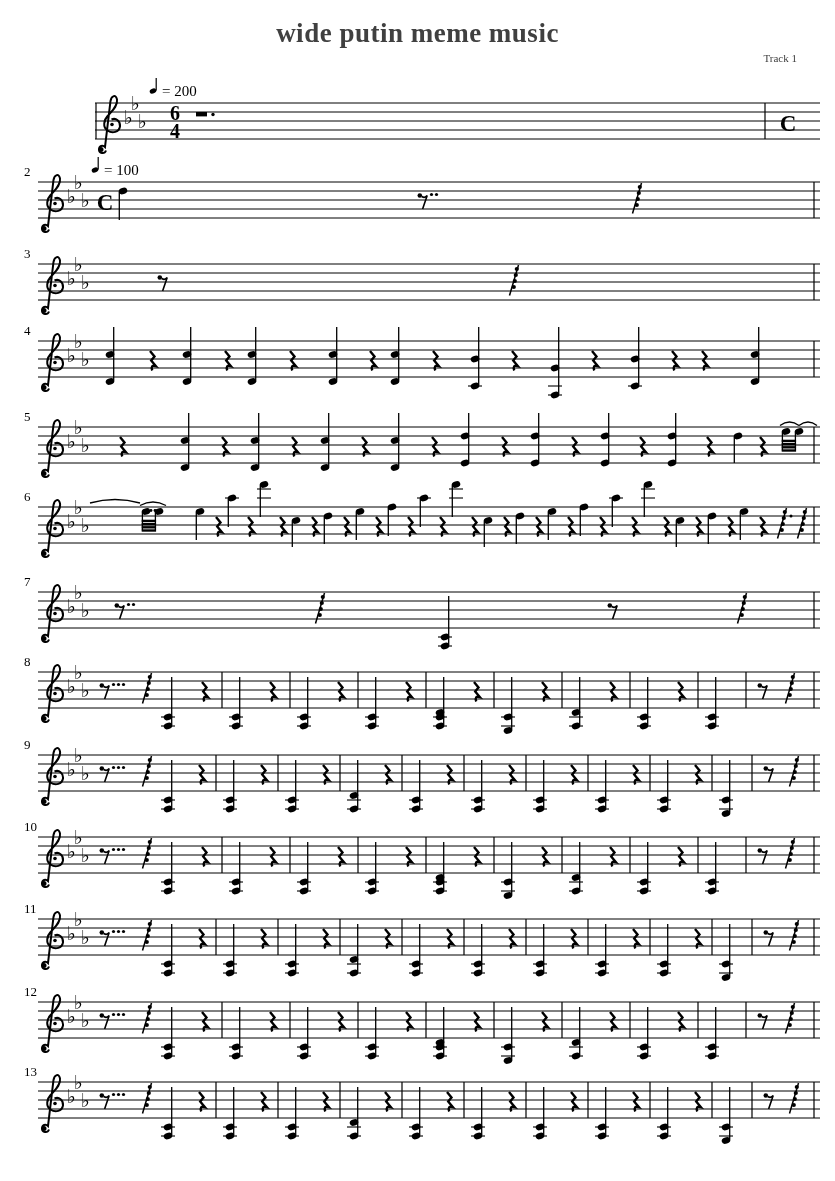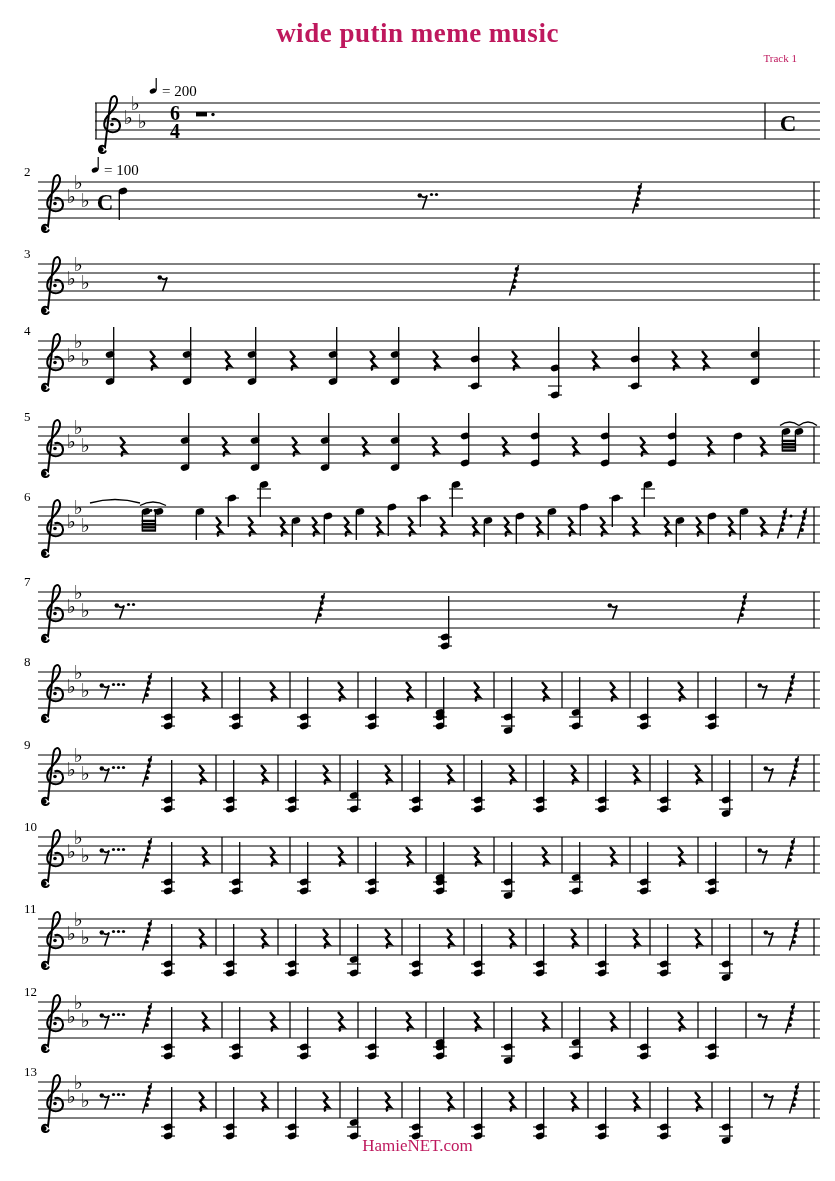--- a/index.html
+++ b/index.html
@@ -1,16 +1,16 @@
 <!DOCTYPE html>
 <html><head>
 <meta charset="utf-8">
 <style>
   html,body{margin:0;padding:0;background:#ffffff;}
-  .sheet{position:relative;width:835px;height:1181px;background:#ffffff;color:#be185d;
+  .sheet{position:relative;width:835px;height:1181px;background:#ffffff;color:#404040;
          font-family:"Liberation Serif",serif;overflow:hidden;}
   .title{position:absolute;top:18px;left:0;width:100%;text-align:center;
          font-size:27px;font-weight:bold;letter-spacing:.5px;}
   .track{position:absolute;top:52px;right:38px;font-size:11px;}
   .footer{position:absolute;top:1136px;left:0;width:100%;text-align:center;font-size:17px;}
   svg.score{position:absolute;left:0;top:0;}
 </style>
 </head>
 <body>
 
@@ -1628,14 +1628,13 @@
           <circle cx="796.8" cy="1087" r="2.1" fill="#000000"></circle>
           <circle cx="795.8" cy="1093" r="2.1" fill="#000000"></circle>
           <circle cx="794.8" cy="1099" r="2.1" fill="#000000"></circle>
           <circle cx="793.8" cy="1105" r="2.1" fill="#000000"></circle>
         </g>
         <g>
           <line x1="814" y1="1082" x2="814" y2="1118" stroke="#000000" stroke-width="1.2"></line>
         </g>
       </g>
     </svg>
-  <div class="footer">HamieNET.com</div>
 </div>
 
 </body></html>

